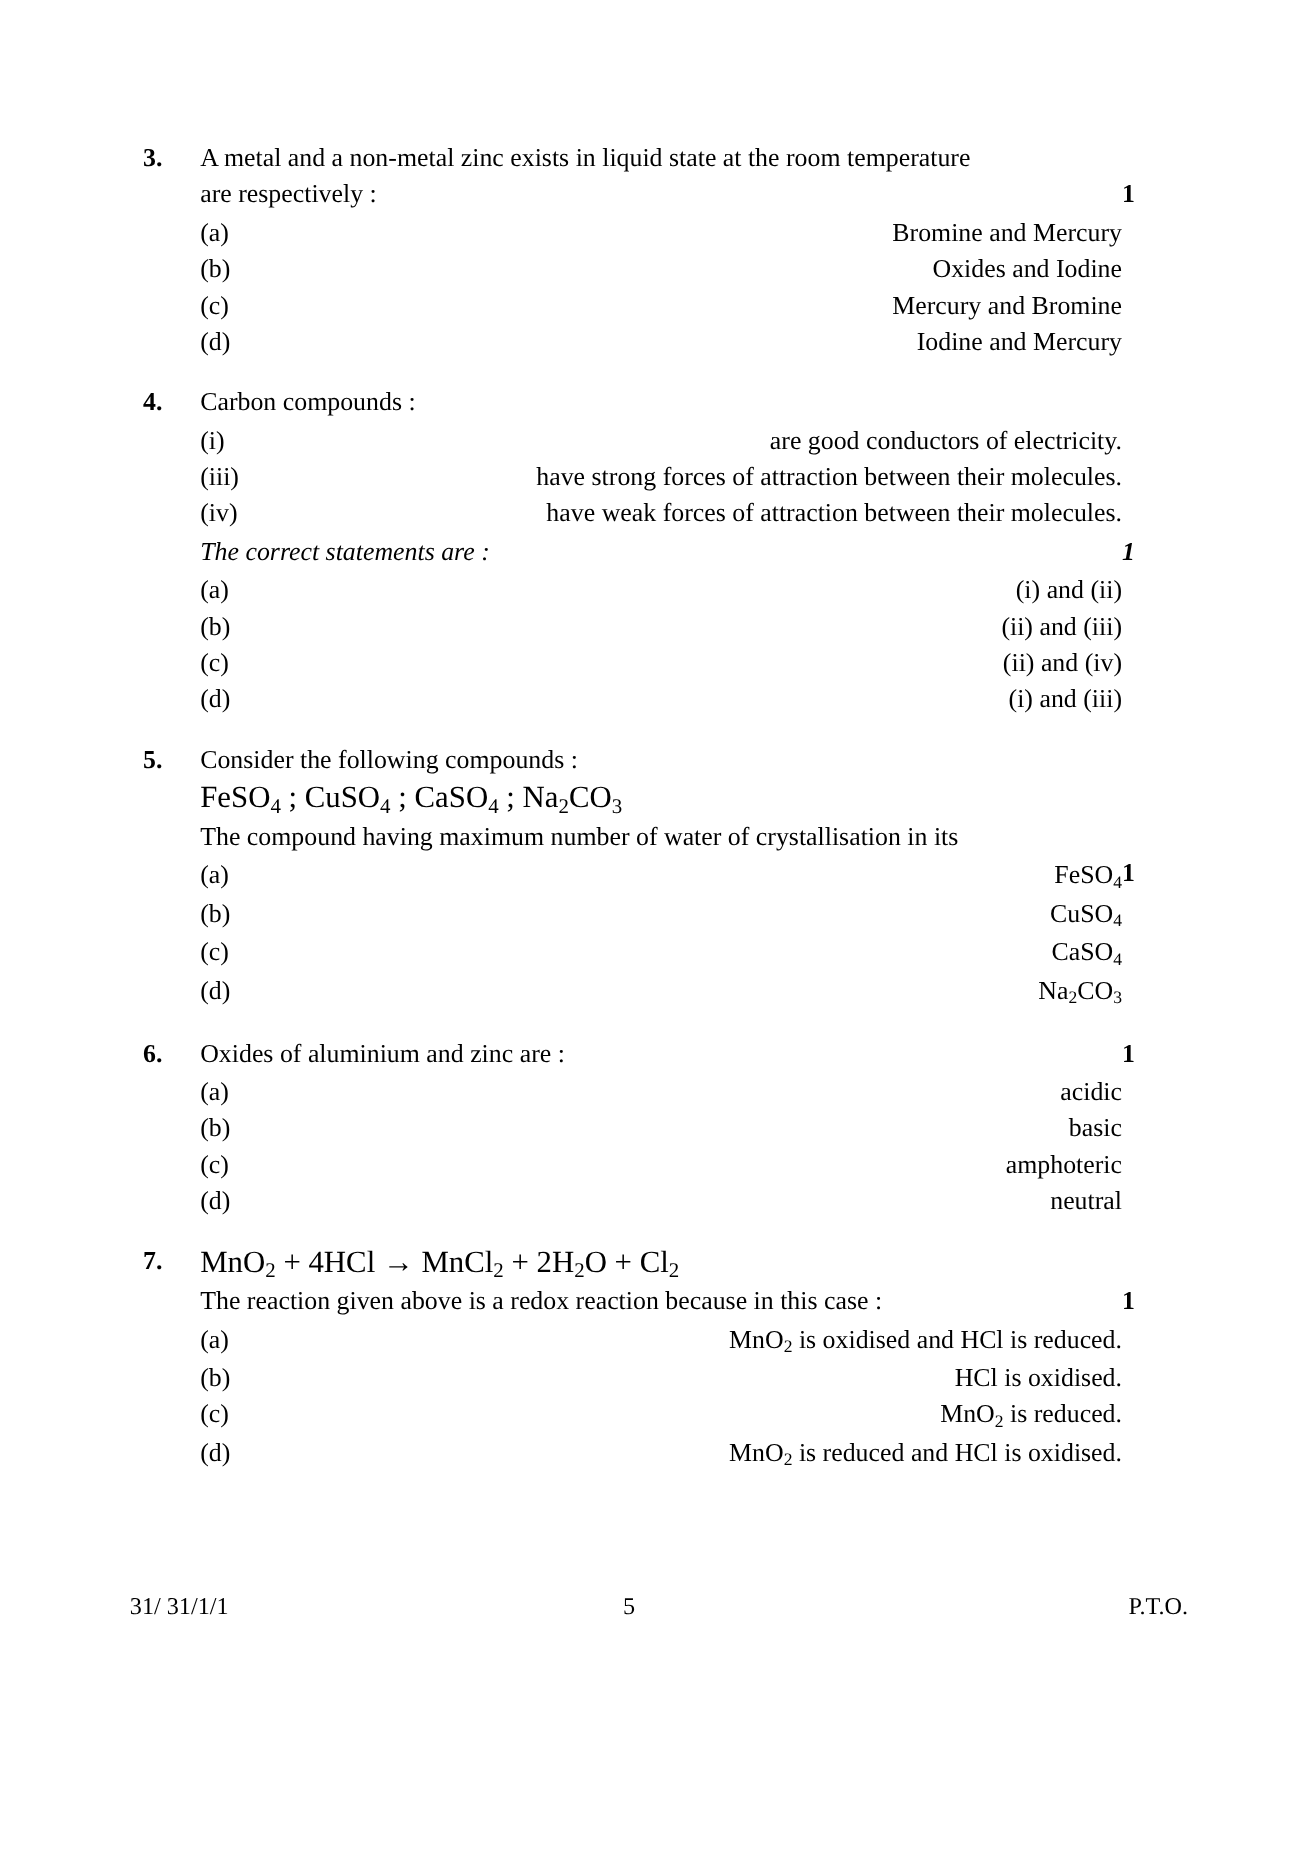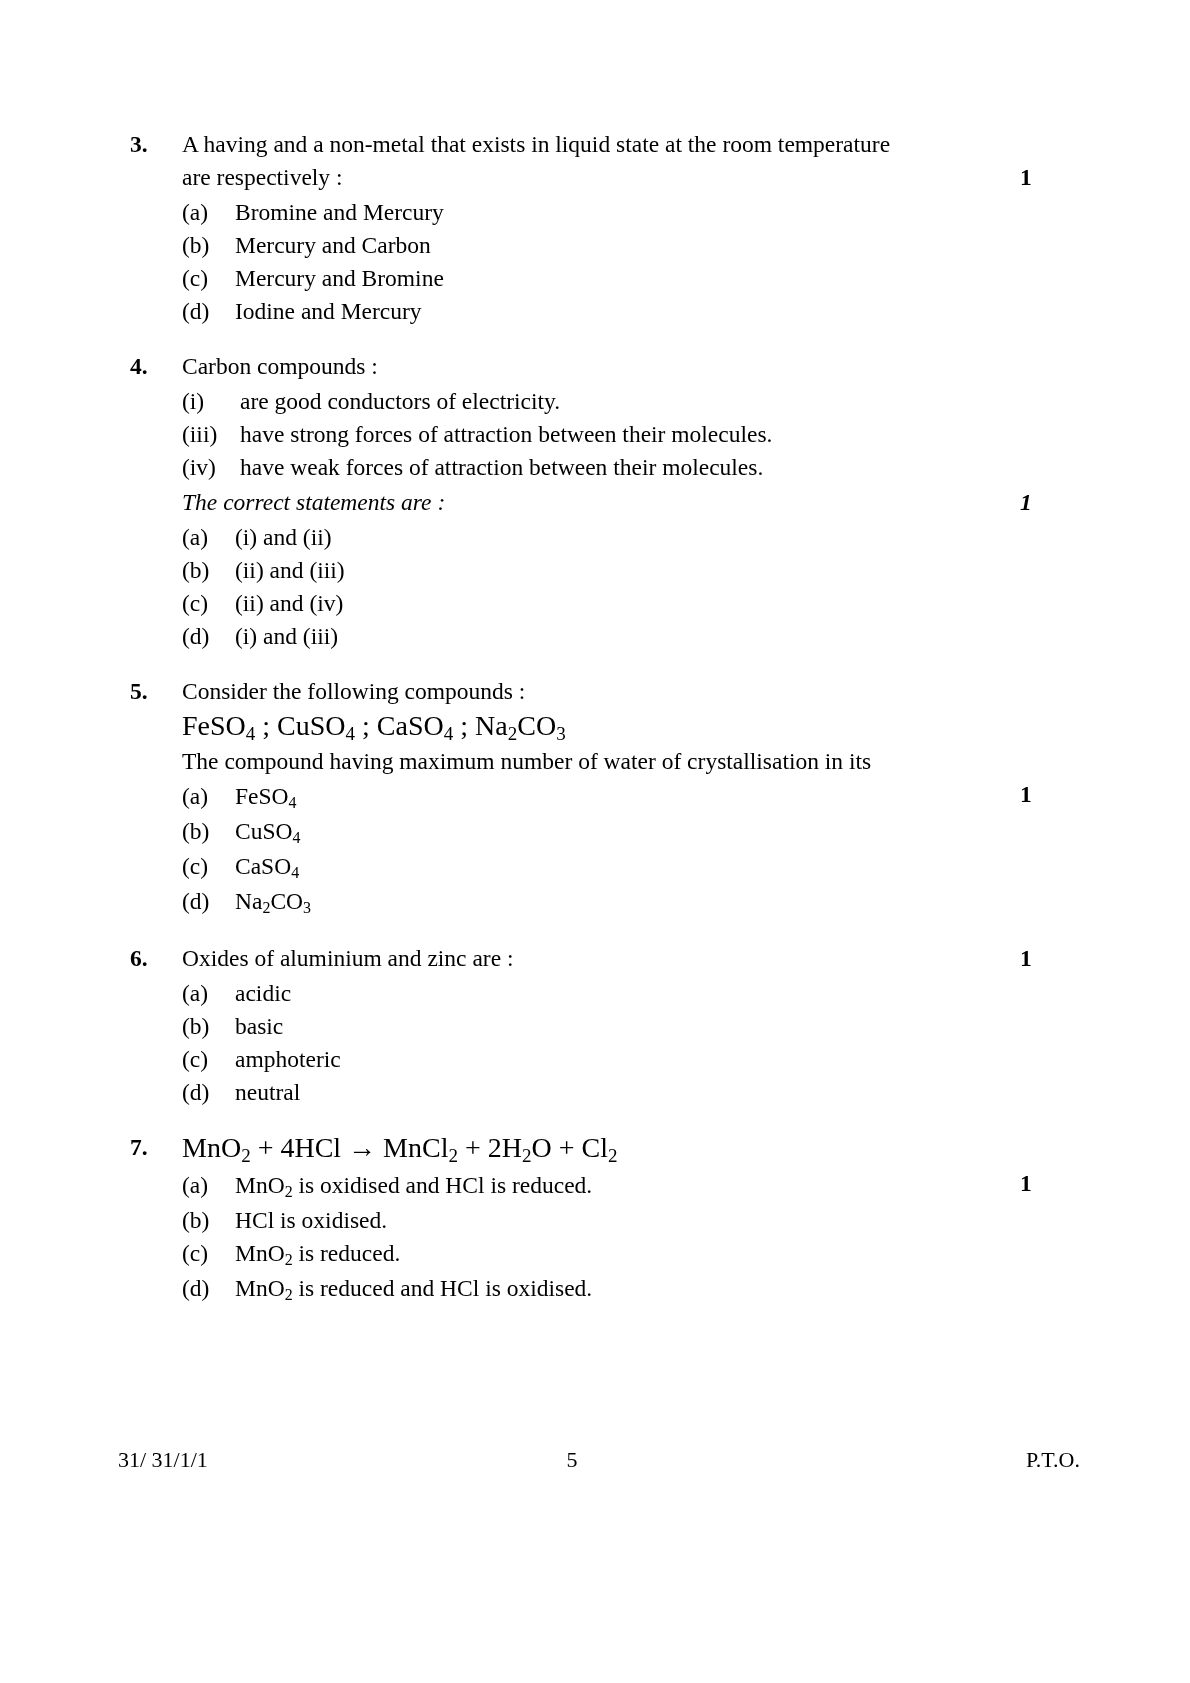--- a/index.html
+++ b/index.html
@@ -80,20 +80,21 @@
   }
   .opt-label {
     flex: 0 0 auto;
     width: 53px;
   }
   .opt-label.roman {
     width: 58px;
   }
   .opt-text {
     flex: 1 1 auto;
+    text-align: right;
   }
 
   sub {
     font-size: 0.68em;
     vertical-align: baseline;
     position: relative;
     top: 0.27em;
   }
 
   
@@ -119,34 +120,34 @@
 <body>
 
 <div id="page">
 
   <div id="content">
 
     <div class="question">
       <div class="qnum">3.</div>
       <div class="qbody">
         <div class="stem">
-          <div class="stem-line">A having and a non-metal that exists in liquid state at the room temperature</div>
+          <div class="stem-line">A metal and a non-metal zinc exists in liquid state at the room temperature</div>
           <div class="stem-line">
             <span>are respectively :</span>
             <span class="mark" style="left:838px; top:0;">1</span>
           </div>
         </div>
         <div class="options">
           <div class="opt">
             <span class="opt-label">(a)</span>
             <span class="opt-text">Bromine and Mercury</span>
           </div>
           <div class="opt">
             <span class="opt-label">(b)</span>
-            <span class="opt-text">Mercury and Carbon</span>
+            <span class="opt-text">Oxides and Iodine</span>
           </div>
           <div class="opt">
             <span class="opt-label">(c)</span>
             <span class="opt-text">Mercury and Bromine</span>
           </div>
           <div class="opt">
             <span class="opt-label">(d)</span>
             <span class="opt-text">Iodine and Mercury</span>
           </div>
         </div>
@@ -263,20 +264,21 @@
         </div>
       </div>
     </div>
 
     <div class="question">
       <div class="qnum">7.</div>
       <div class="qbody">
         <div class="formula-line">MnO<sub>2</sub> + 4HCl → MnCl<sub>2</sub> + 2H<sub>2</sub>O + Cl<sub>2</sub></div>
         <div class="stem">
           <div class="stem-line">
+            <span>The reaction given above is a redox reaction because in this case :</span>
             <span class="mark" style="left:838px; top:0;">1</span>
           </div>
         </div>
         <div class="options">
           <div class="opt">
             <span class="opt-label">(a)</span>
             <span class="opt-text">MnO<sub>2</sub> is oxidised and HCl is reduced.</span>
           </div>
           <div class="opt">
             <span class="opt-label">(b)</span>

